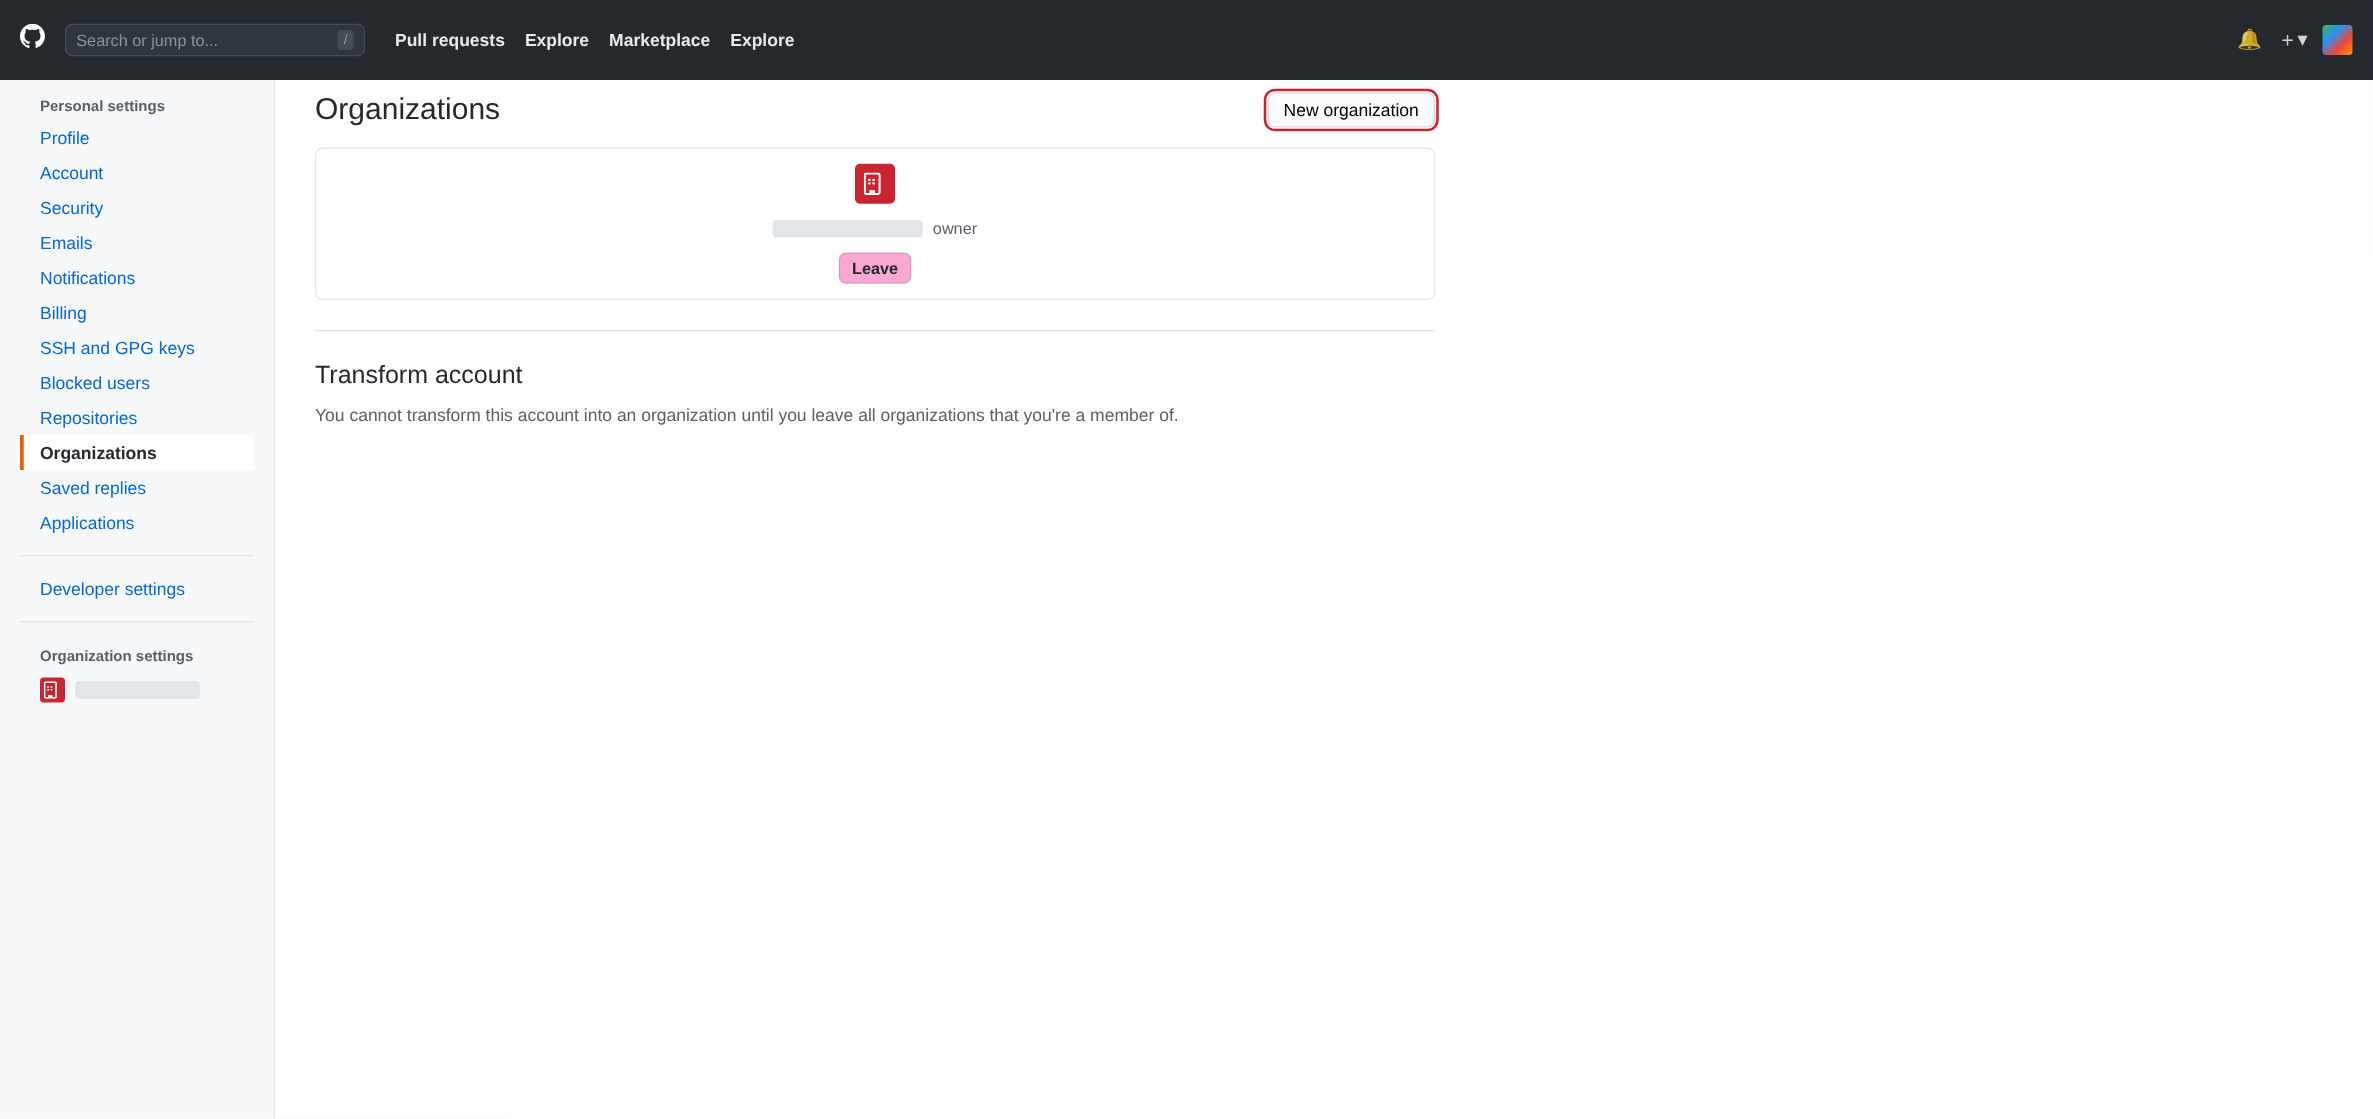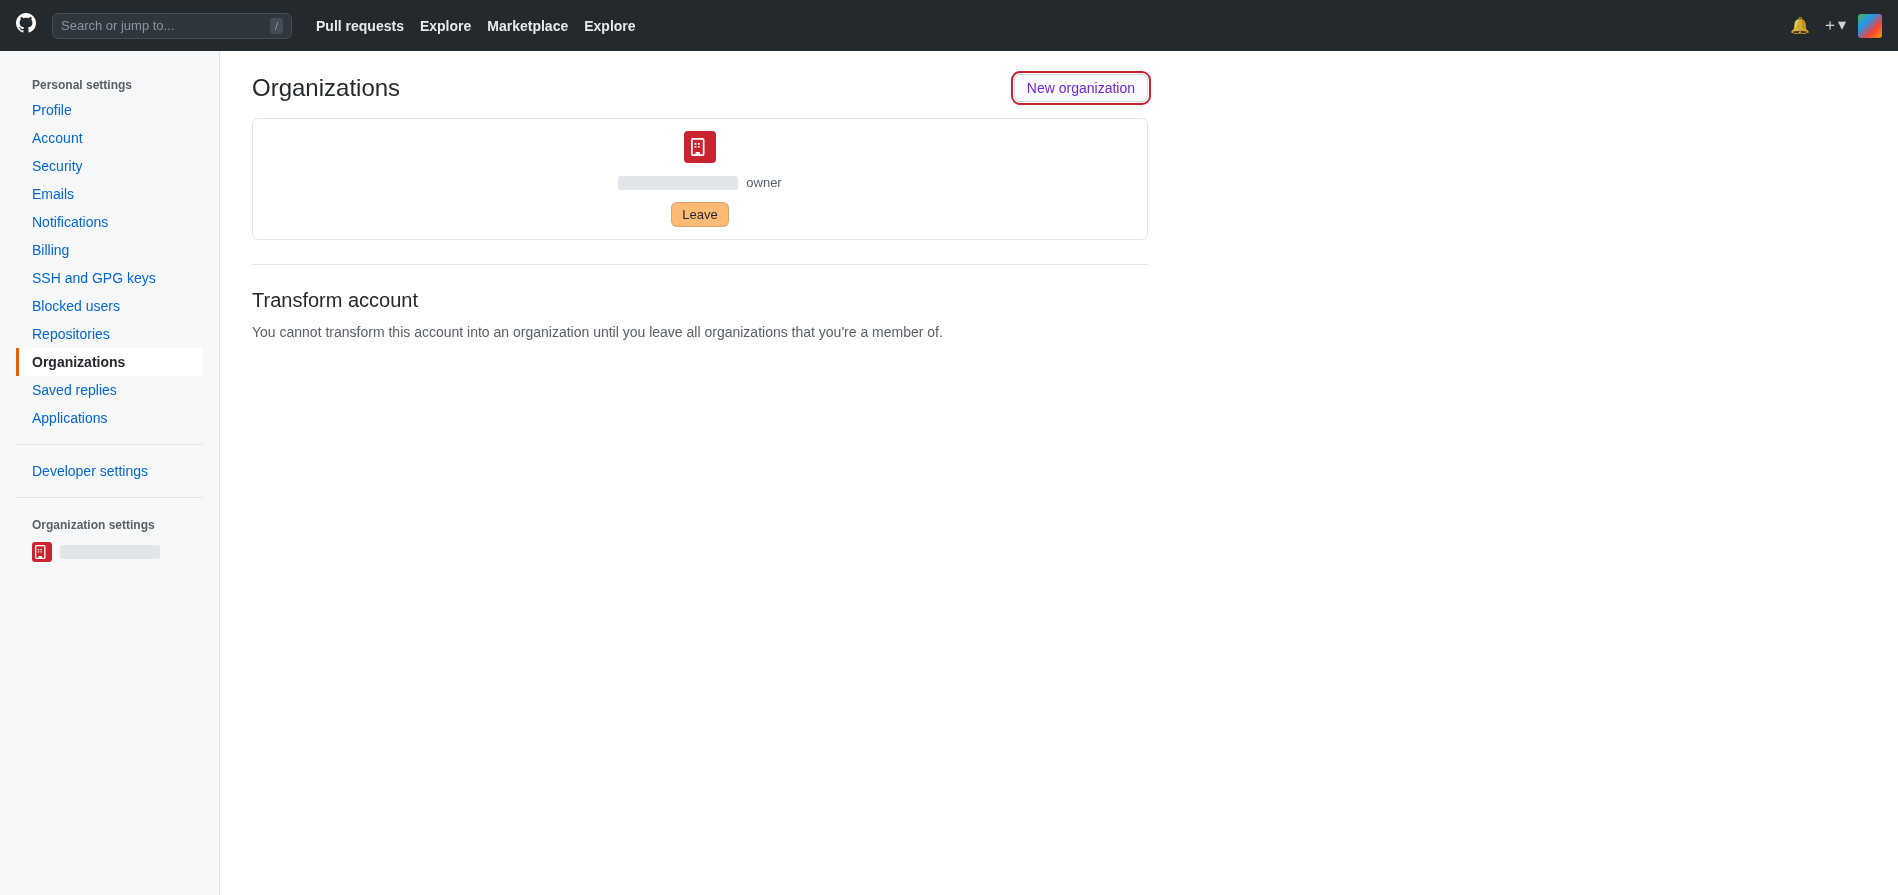--- a/index.html
+++ b/index.html
@@ -1,21 +1,21 @@
 <!DOCTYPE html>
 <html><head>
   <meta charset="utf-8">
   <style>
     * { box-sizing: border-box; margin: 0; padding: 0; }
     body { font-family: -apple-system, BlinkMacSystemFont, "Segoe UI", Helvetica, Arial, sans-serif; font-size: 14px; background: #f6f8fa; color: #24292e; }
 
     
     .navbar {
       background: #24292e;
-      height: 51px;
+      height: 64px;
       display: flex;
       align-items: center;
       padding: 0 16px;
       gap: 16px;
       position: fixed;
       top: 0; left: 0; right: 0;
       z-index: 100;
     }
     .navbar-logo {
       color: white;
@@ -160,21 +160,21 @@
       font-size: 24px;
       font-weight: 400;
       color: #24292e;
     }
     .btn-new-org {
       background: #fafbfc;
       border: 1px solid rgba(27,31,35,0.15);
       border-radius: 6px;
       padding: 5px 12px;
       font-size: 14px;
-      color: #6d28d9;
+      color: #000000;
       cursor: pointer;
       outline: 2px solid #cb2431;
       outline-offset: 1px;
     }
 
     
     .org-card {
       border: 1px solid #e1e4e8;
       border-radius: 6px;
       padding: 12px 24px;
@@ -206,27 +206,28 @@
       height: 14px;
       background: #e1e4e8;
       border-radius: 3px;
       display: inline-block;
     }
     .org-role {
       color: #586069;
       font-size: 13px;
     }
     .btn-leave {
-      background: #fdba74;
+      background: #f9a8d4;
       border: 1px solid rgba(27,31,35,0.15);
       border-radius: 6px;
       padding: 4px 10px;
       font-size: 13px;
       color: #24292e;
       cursor: pointer;
+      font-weight: bold;
     }
 
     
     .transform-section {
       border-top: 1px solid #e1e4e8;
       padding-top: 24px;
     }
     .transform-title {
       font-size: 20px;
       font-weight: 400;

